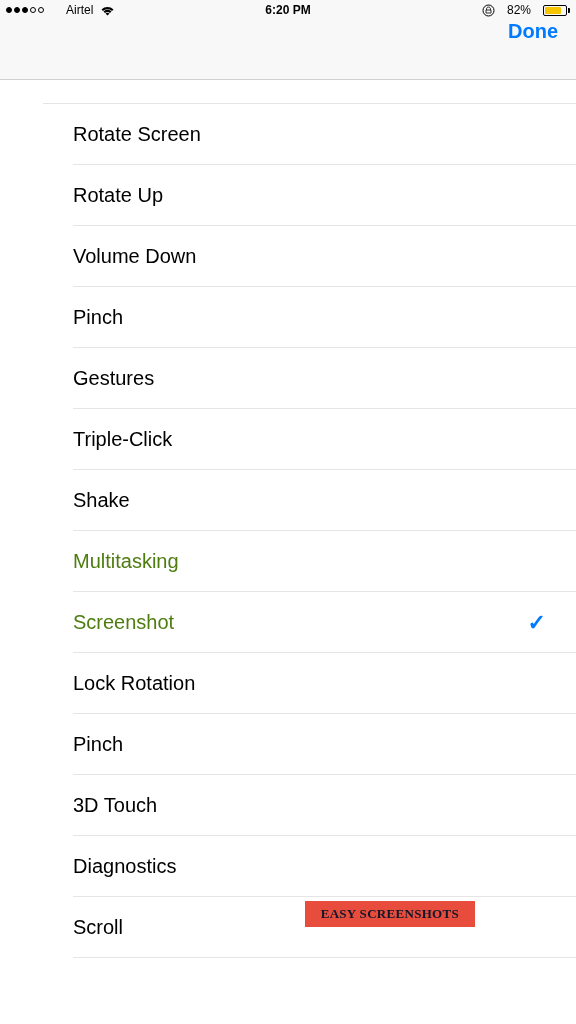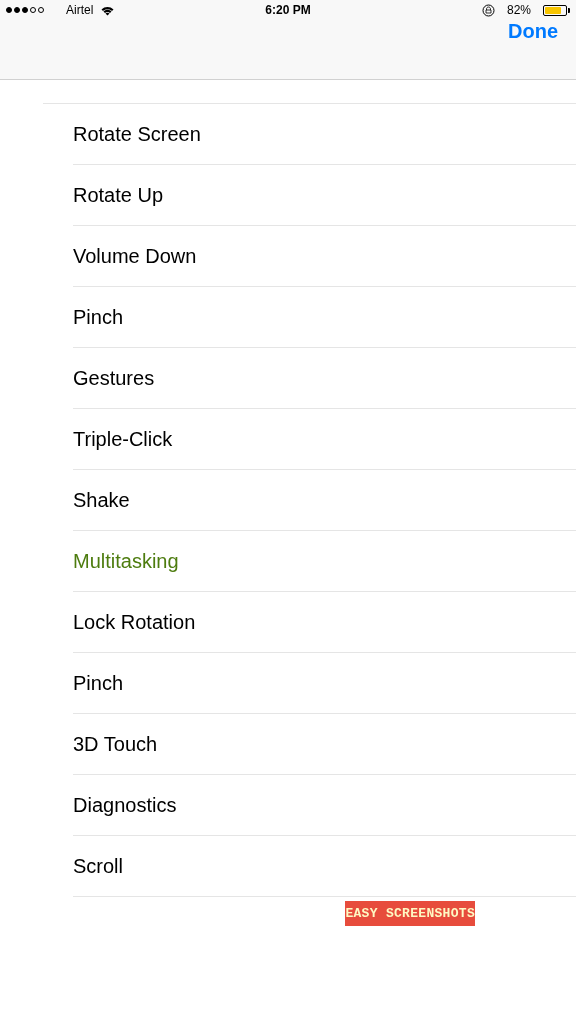--- a/index.html
+++ b/index.html
@@ -149,26 +149,26 @@
     .checkmark {
       color: #007aff;
       font-size: 22px;
       font-weight: bold;
     }
     .watermark {
       position: absolute;
       right: 101px;
       top: 901px;
       background: #e74c3c;
-      color: #fef9c3;
+      color: #0f172a;
       font-size: 13px;
       font-weight: 700;
       letter-spacing: 0.3px;
-      padding: 5px 0;
-      font-family: Liberation Mono, monospace;
+      padding: 5px 16px;
+      font-family: Liberation Serif, serif;
     }
   </style>
 </head>
 <body>
 
 <div class="status-bar">
   <div class="status-left">
     <div class="signal-dots">
       <span class="dot filled"></span>
       <span class="dot filled"></span>
@@ -224,20 +224,24 @@
     </div>
     <div class="list-item">
       <span class="list-item-label">Triple-Click</span>
     </div>
     <div class="list-item">
       <span class="list-item-label">Shake</span>
     </div>
     <div class="list-item disabled">
       <span class="list-item-label">Multitasking</span>
     </div>
+    <div class="list-item disabled">
+      <span class="list-item-label">Screenshot</span>
+      <span class="checkmark">✓</span>
+    </div>
     <div class="list-item">
       <span class="list-item-label">Lock Rotation</span>
     </div>
     <div class="list-item">
       <span class="list-item-label">Pinch</span>
     </div>
     <div class="list-item">
       <span class="list-item-label">3D Touch</span>
     </div>
     <div class="list-item">

